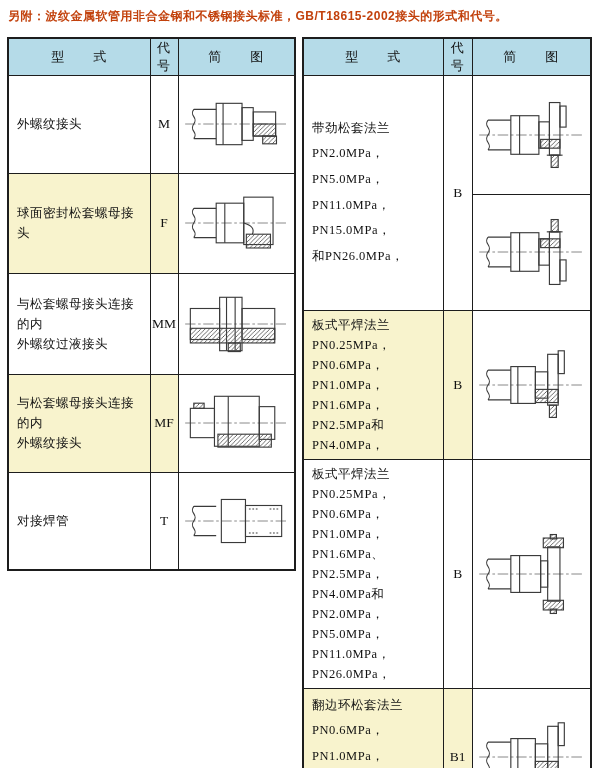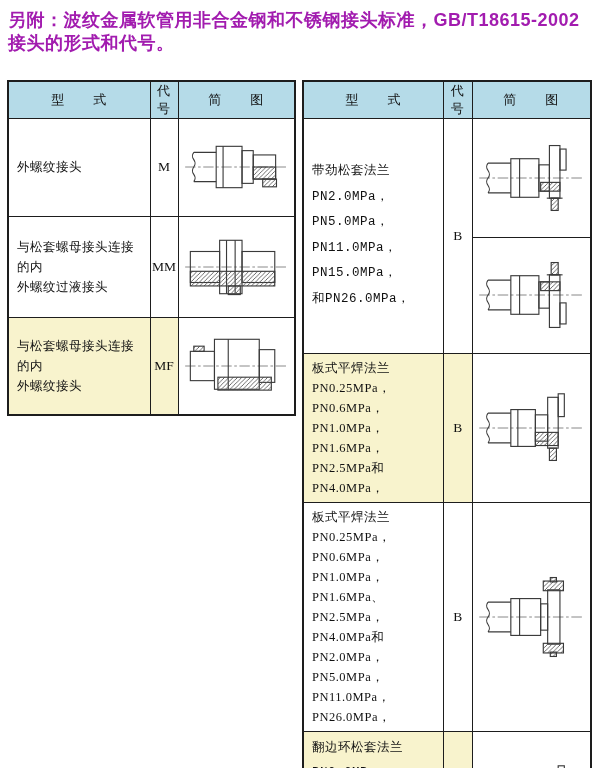--- a/index.html
+++ b/index.html
@@ -3,36 +3,36 @@
 <meta charset="utf-8">
 <style>
   html,body{margin:0;padding:0;}
   body{
     width:600px;height:768px;background:#ffffff;overflow:hidden;
     font-family:"Liberation Serif","DejaVu Serif",serif;
     color:#111;
   }
   .title{
     font-family:"Liberation Sans","DejaVu Sans",sans-serif;
-    font-weight:bold;font-size:18px;line-height:1.3;
-    padding:9px 10px 24px 8px;letter-spacing:0.5px;color:#a21caf;
+    font-weight:bold;font-size:12px;line-height:1.3;
+    padding:9px 10px 12px 8px;letter-spacing:0.5px;color:#c2410c;
   }
   .tables{display:flex;gap:6px;margin:0 8px 0 7px;align-items:flex-start;}
   table.t{border-collapse:collapse;table-layout:fixed;background:#fff;}
   table.t,.t th,.t td{border:1.6px solid #1d1d1d;}
   table.t{border-width:2px;border-radius:18px;}
   .t th{
     background:#b5dbe8;font-weight:normal;font-size:13px;
     padding:0;text-align:center;letter-spacing:1px;
   }
   .type-cell{
     font-size:12.5px;line-height:1.6;padding:4px 4px 4px 8px;
     vertical-align:middle;white-space:pre-line;letter-spacing:0.5px;
   }
-  .roomy{line-height:2.05;font-family:Liberation Mono, monospace;}
+  .roomy{line-height:2.05;}
   .code-cell{
     text-align:center;vertical-align:middle;font-size:13.5px;padding:0;
   }
   .hl{background:#f8f3cd;}
   .diag-cell{vertical-align:middle;text-align:center;padding:0;background:#fff;}
   .diag-cell .wrap{display:flex;align-items:center;justify-content:center;}
   .split{padding:0;}
   .half{display:flex;align-items:center;justify-content:center;}
   .half.b{border-top:1.6px solid #1d1d1d;}
   svg.fig{display:block;}
@@ -178,40 +178,62 @@
         <td class="type-cell">外螺纹接头</td>
         <td class="code-cell">M</td>
         <td class="diag-cell">
           <div class="wrap">
                 <svg class="fig" width="112" height="80" viewBox="0 0 130 90">
                   <use href="#fig-m"></use>
                 </svg>
               </div>
         </td>
       </tr>
+      <tr style="height:100px">
+        <td class="type-cell hl">球面密封松套螺母接头</td>
+        <td class="code-cell hl">F</td>
+        <td class="diag-cell">
+          <div class="wrap">
+                <svg class="fig" width="112" height="80" viewBox="0 0 130 90">
+                  <use href="#fig-f"></use>
+                </svg>
+              </div>
+        </td>
+      </tr>
       <tr style="height:101px">
         <td class="type-cell">与松套螺母接头连接的内
 外螺纹过液接头</td>
         <td class="code-cell">MM</td>
         <td class="diag-cell">
           <div class="wrap">
                 <svg class="fig" width="112" height="84" viewBox="0 0 130 90">
                   <use href="#fig-mm"></use>
                 </svg>
               </div>
         </td>
       </tr>
       <tr style="height:98px">
         <td class="type-cell hl">与松套螺母接头连接的内
 外螺纹接头</td>
         <td class="code-cell hl">MF</td>
         <td class="diag-cell">
           <div class="wrap">
                 <svg class="fig" width="112" height="82" viewBox="0 0 130 90">
                   <use href="#fig-mf"></use>
+                </svg>
+              </div>
+        </td>
+      </tr>
+      <tr style="height:98px">
+        <td class="type-cell">对接焊管</td>
+        <td class="code-cell">T</td>
+        <td class="diag-cell">
+          <div class="wrap">
+                <svg class="fig" width="112" height="80" viewBox="0 0 130 90">
+                  <use href="#fig-t"></use>
                 </svg>
               </div>
         </td>
       </tr>
     </tbody>
       </table>
 
     <table class="t">
       <colgroup>
           <col style="width:141px">

